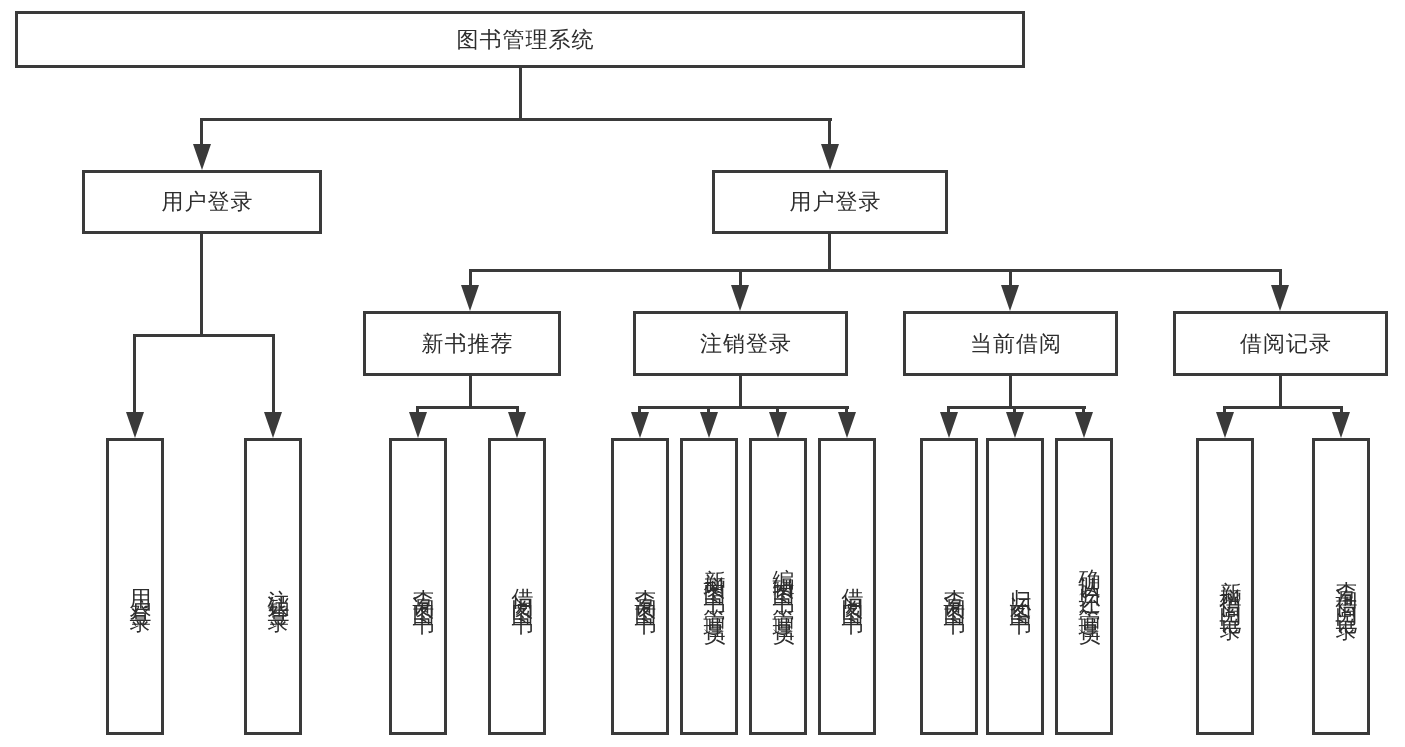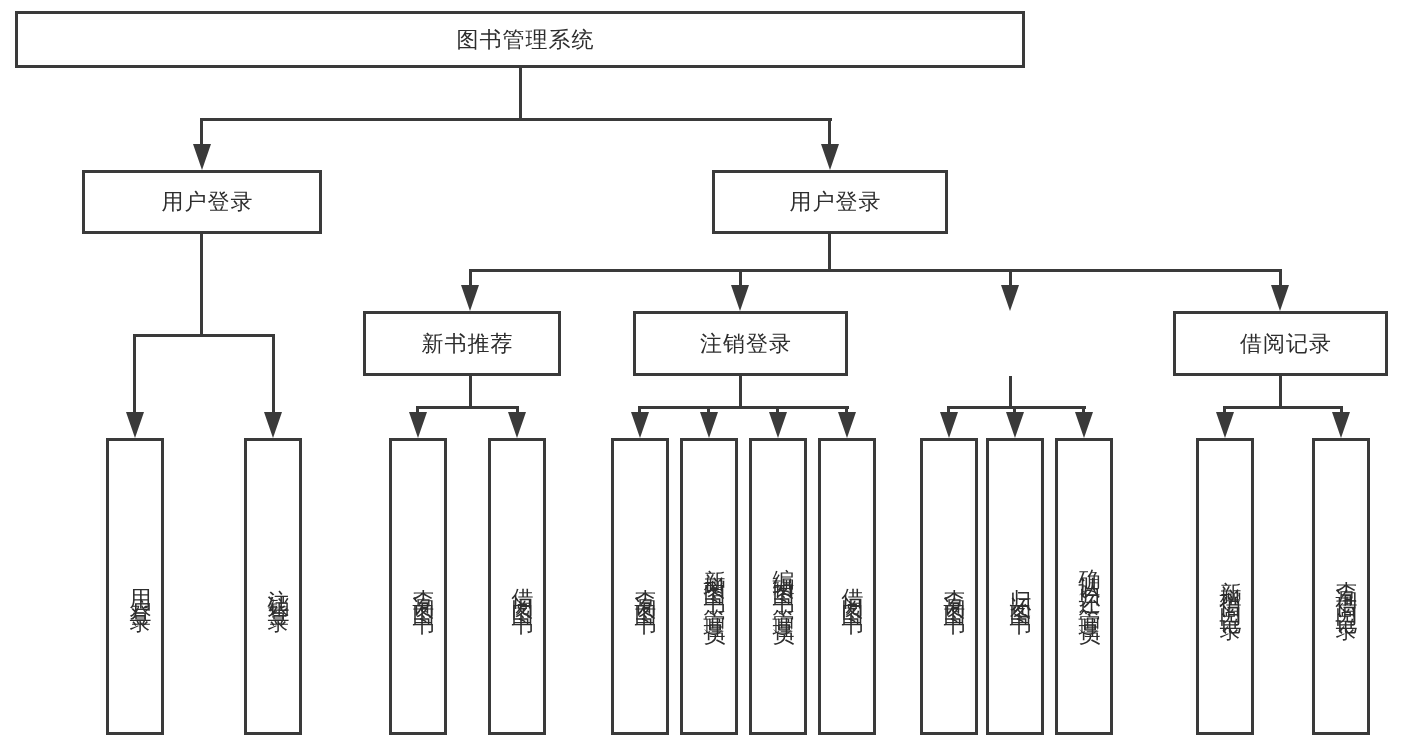--- a/index.html
+++ b/index.html
@@ -55,20 +55,21 @@
   <div class="box" style="left:15px; top:11px; width:1010px; height:57px;">图书管理系统</div>
 
   <div class="box" style="left:82px; top:170px; width:240px; height:64px;">用户登录</div>
 
   <div class="box" style="left:712px; top:170px; width:236px; height:64px;">用户登录</div>
 
   <div class="box" style="left:363px; top:311px; width:198px; height:65px;">新书推荐</div>
 
   <div class="box" style="left:633px; top:311px; width:215px; height:65px;">注销登录</div>
 
+  <div class="box" style="left:903px; top:311px; width:215px; height:65px;">当前借阅</div>
 
   <div class="box" style="left:1173px; top:311px; width:215px; height:65px;">借阅记录</div>
 
   <div class="box leaf" style="left:106px; top:438px; width:58px; height:297px;">用户登录</div>
 
   <div class="box leaf" style="left:244px; top:438px; width:58px; height:297px;">注销登录</div>
 
   <div class="box leaf" style="left:389px; top:438px; width:58px; height:297px;">查询图书</div>
 
   <div class="box leaf" style="left:488px; top:438px; width:58px; height:297px;">借阅图书</div>

